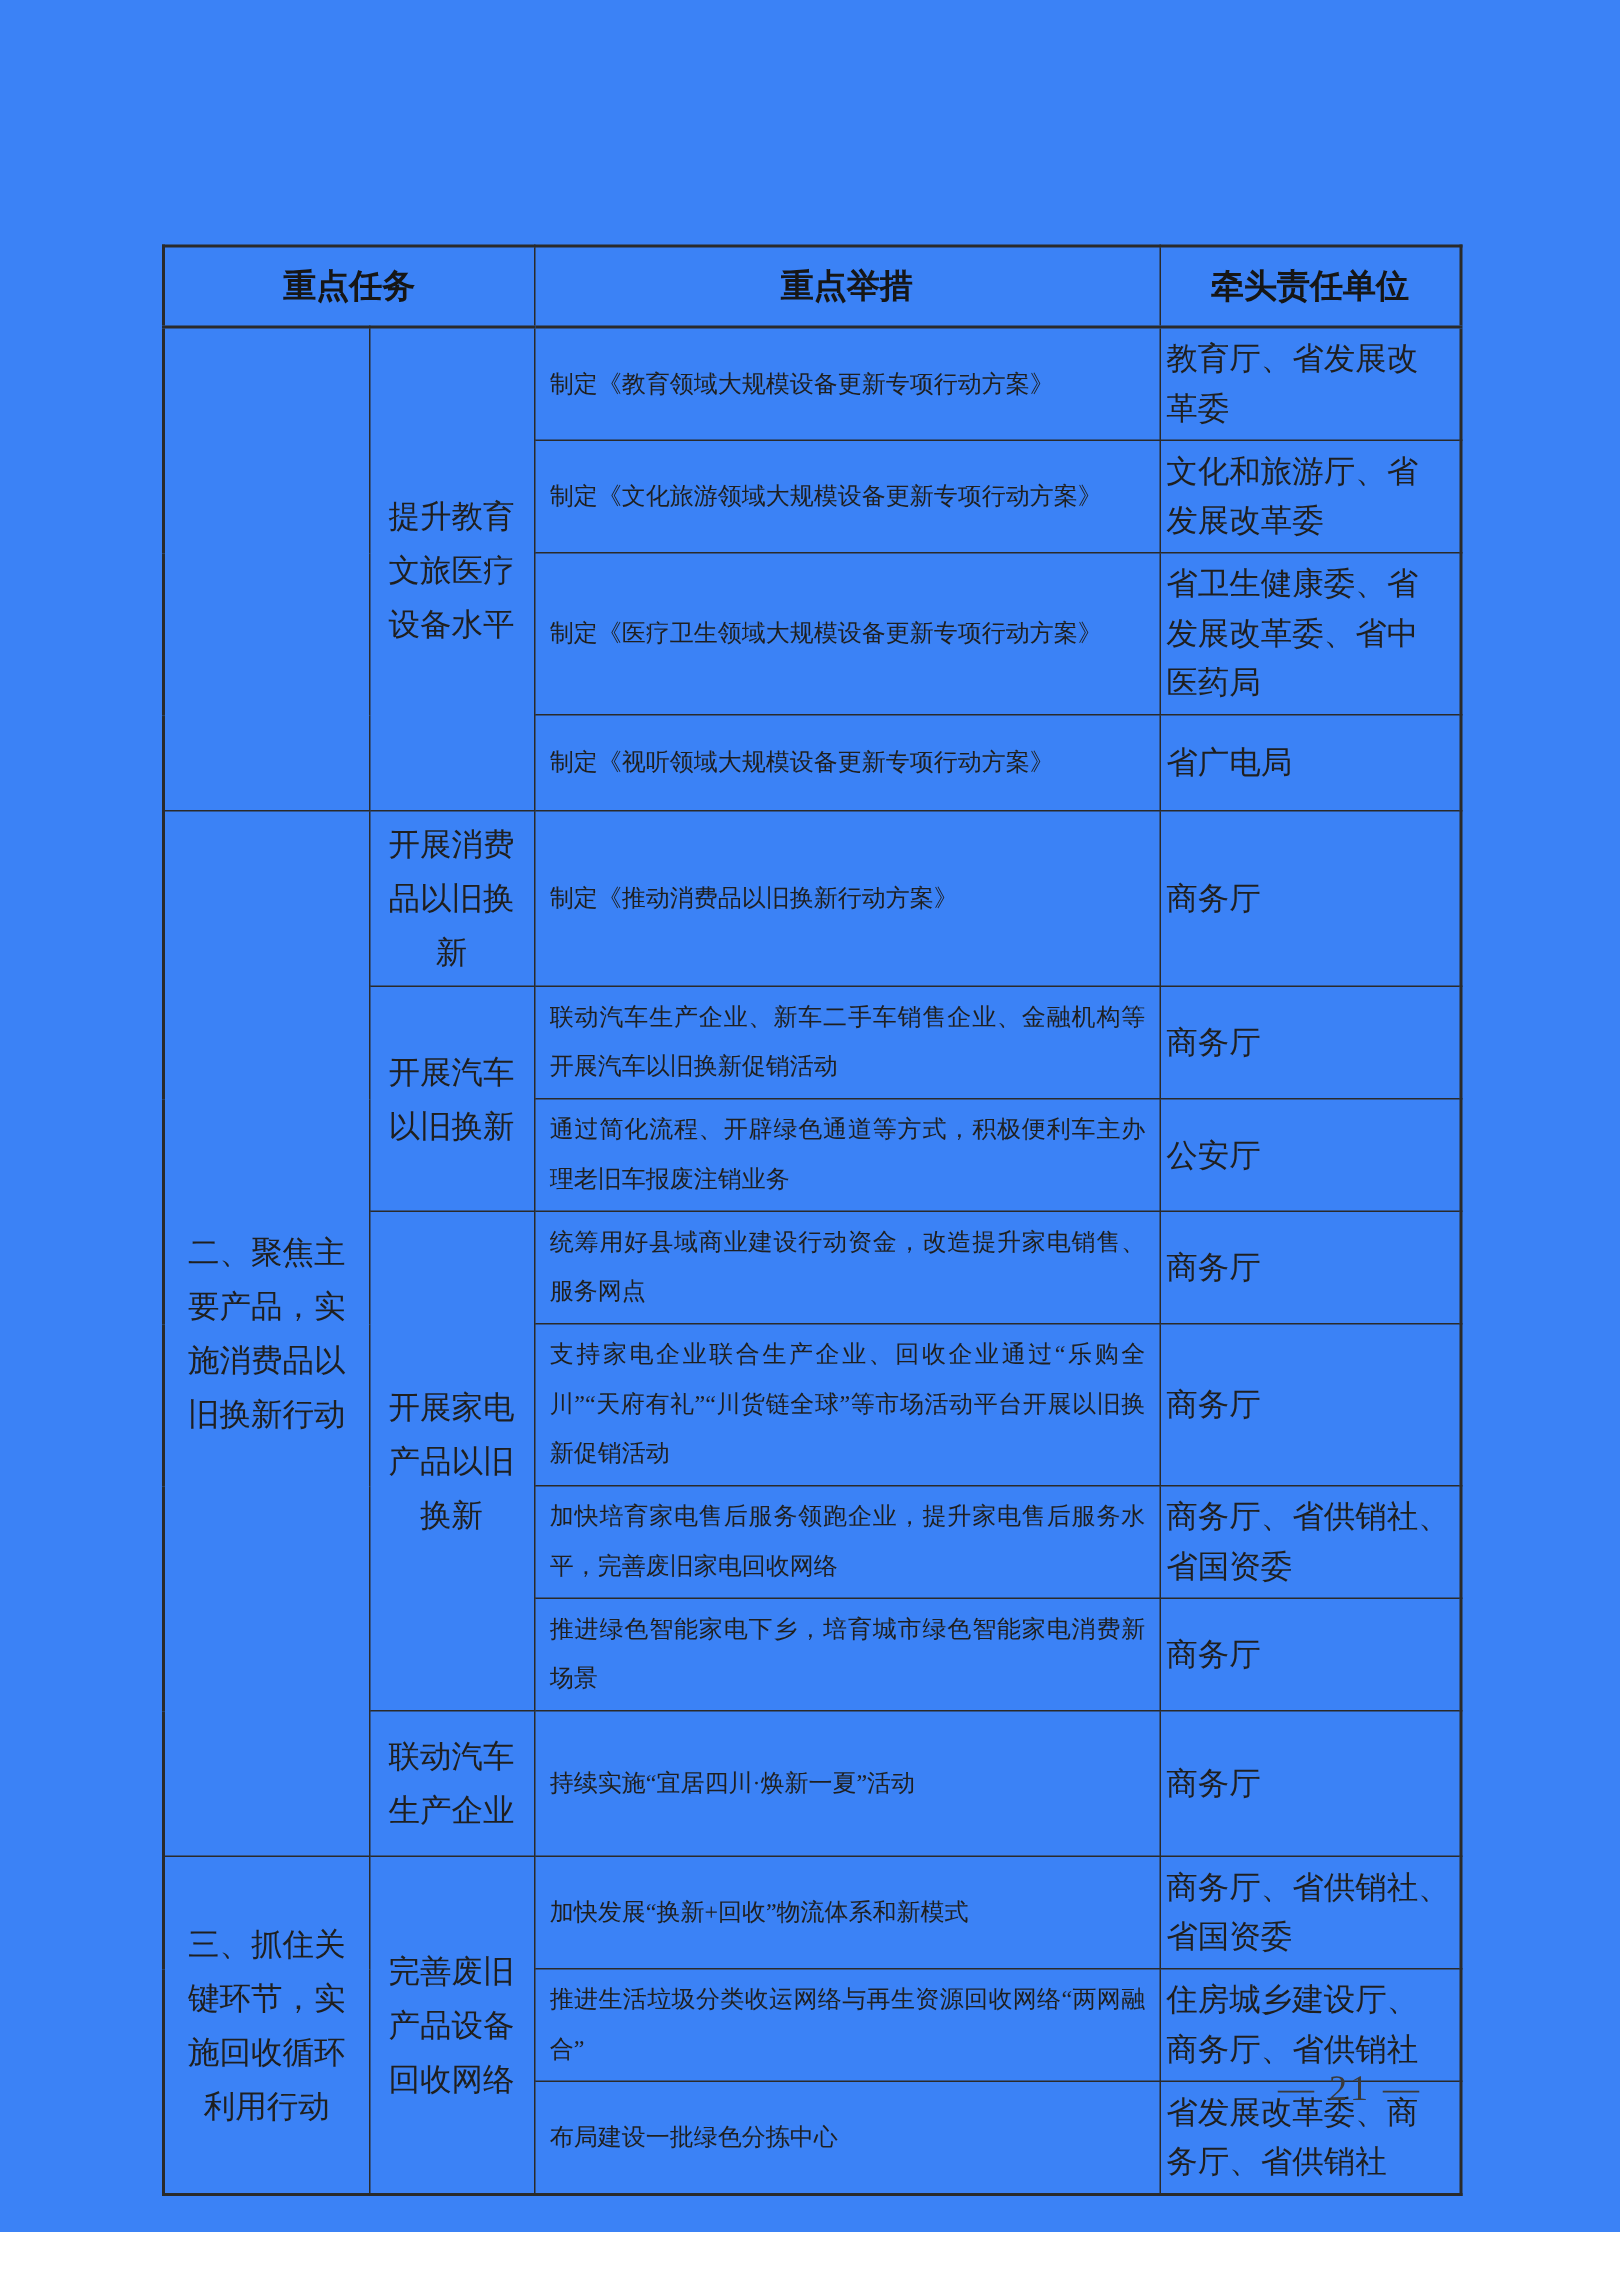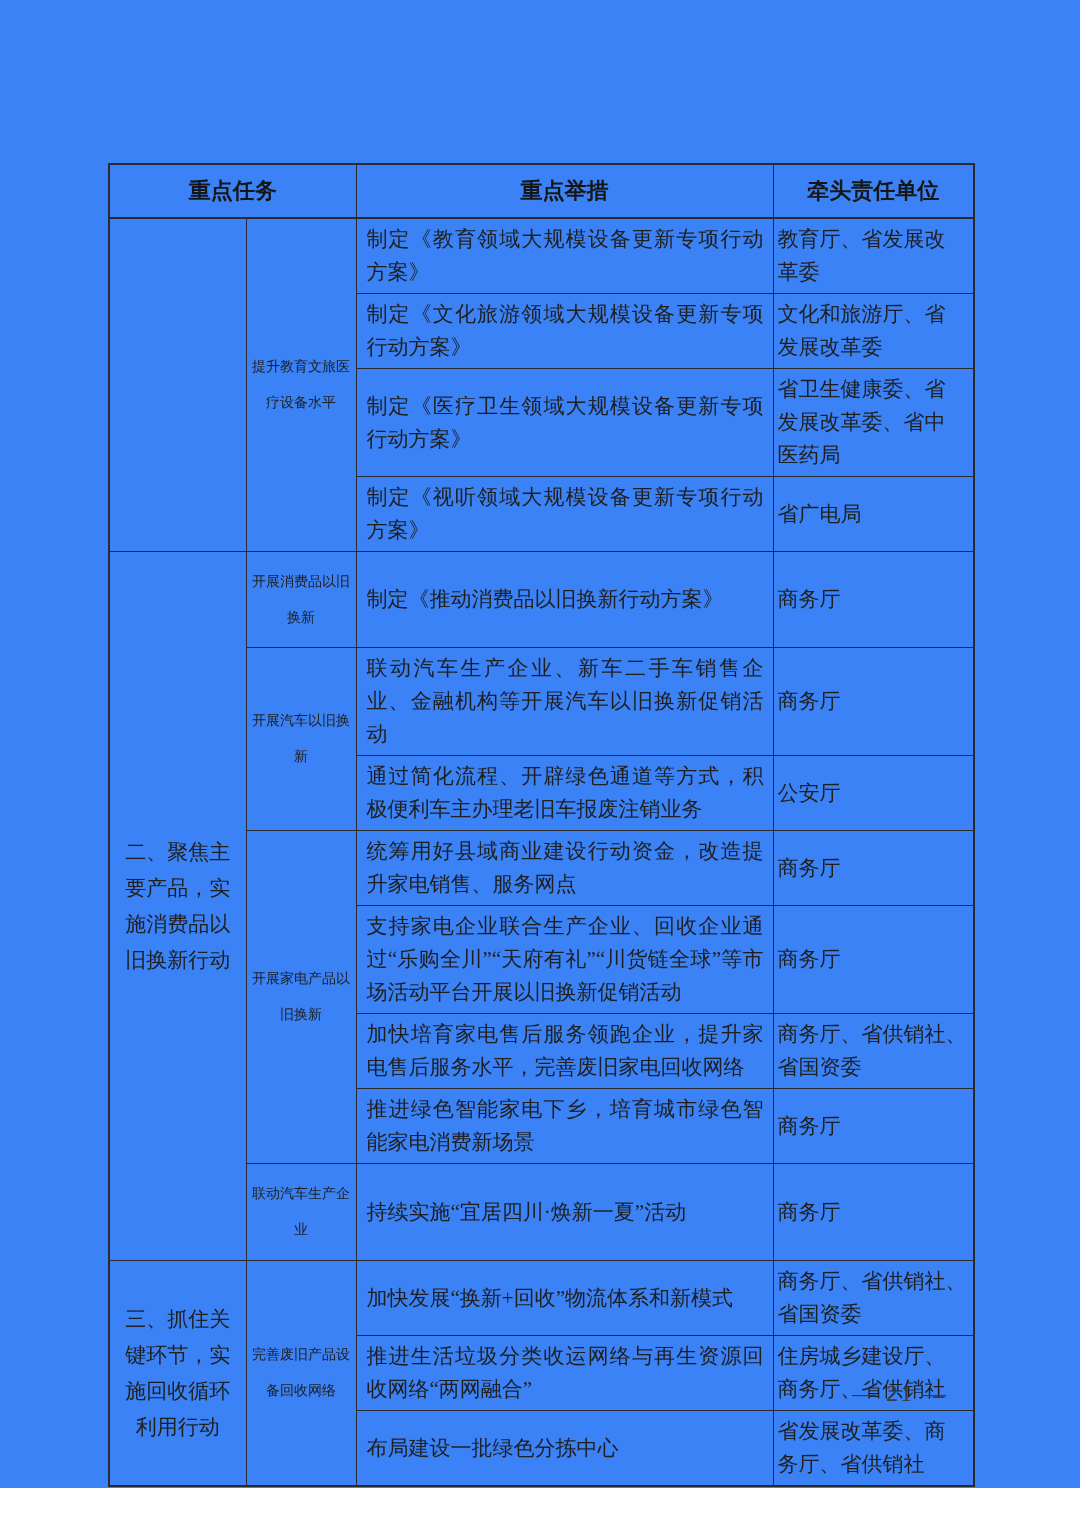--- a/index.html
+++ b/index.html
@@ -38,27 +38,27 @@
     border-bottom: 2px solid #2a2a2a;
     color: #161616;
   }
   .cell-task {
     font-size: 21px;
     line-height: 36px;
     text-align: center;
     padding: 4px 11px;
   }
   .cell-subtask {
-    font-size: 14px;
+    font-size: 21px;
     line-height: 36px;
     text-align: center;
     padding: 4px 5px;
   }
   .cell-measure {
-    font-size: 21px;
+    font-size: 16px;
     line-height: 33px;
     text-align: justify;
     text-align-last: left;
     padding: 4px 9px 4px 10px;
   }
   .cell-unit {
     font-size: 21px;
     line-height: 33px;
     text-align: left;
     white-space: pre-line;

